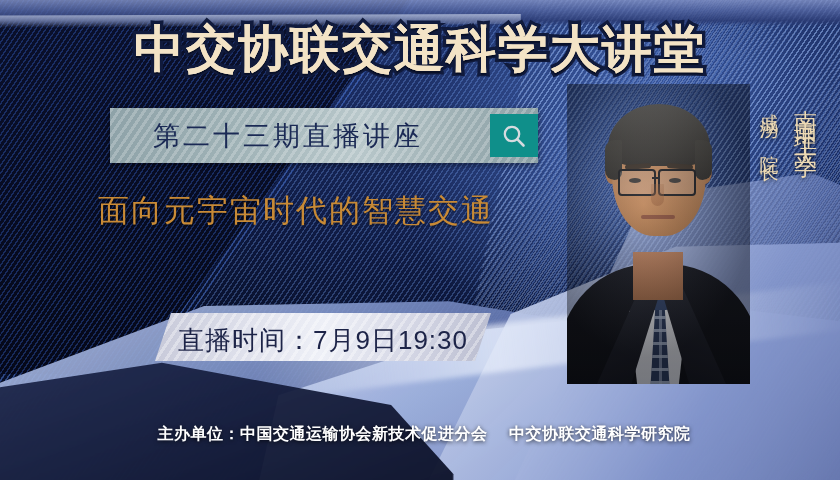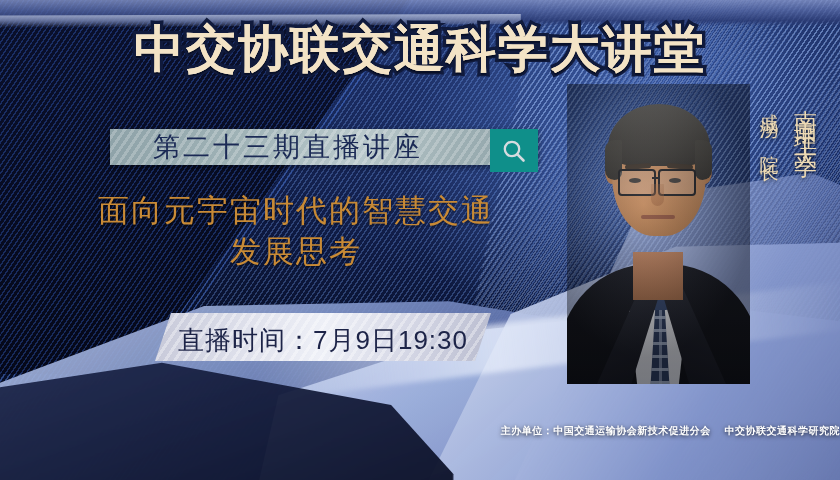--- a/index.html
+++ b/index.html
@@ -194,25 +194,24 @@
     text-shadow:0 2px 0 rgba(8,14,36,.9);
     white-space:nowrap;
   }
   .title-fill{
     position:absolute;left:0;right:0;top:16px;text-align:center;
     font-size:50px;font-weight:bold;letter-spacing:2px;
     color:#f3e3c6;white-space:nowrap;pointer-events:none;
   }
   
   .subbar{
-    position:absolute;left:110px;top:108px;width:428px;height:36px;
+    position:absolute;left:110px;top:108px;width:428px;height:55px;
     background:linear-gradient(100deg,#8ea2a8 0%,#9fb2b6 30%,#b9c8cb 58%,#9eb0b4 80%,#8ba0a6 100%);
-    display:flex;align-items:flex-start;
+    display:flex;align-items:center;
     box-shadow:0 2px 6px rgba(0,0,0,.45);
-    margin-top:21px;
   }
   .subbar-stripes{
     position:absolute;inset:0;
     background-image:repeating-linear-gradient(-56deg,
       rgba(255,255,255,.0) 0 4px,rgba(255,255,255,.22) 4px 7px);
     pointer-events:none;
   }
   .subbar-text{
     position:relative;flex:1;text-align:center;padding-right:24px;
     font-size:27px;font-weight:500;letter-spacing:3px;color:#1b2a55;
@@ -249,22 +248,22 @@
   
   .vtext{
     position:absolute;writing-mode:vertical-rl;text-orientation:upright;
     color:#ecd9b4;letter-spacing:9px;font-weight:500;
     text-shadow:0 1px 4px rgba(0,0,0,.7);
   }
   .v-univ{right:18px;top:92px;font-size:23px;}
   .v-name{right:58px;top:98px;font-size:19px;letter-spacing:7px;}
   
   .footer{
-    position:absolute;left:8px;right:0;top:424px;text-align:right;
-    color:#ffffff;font-size:10px;font-weight:bold;letter-spacing:.5px;
+    position:absolute;left:8px;right:0;top:424px;text-align:center;
+    color:#ffffff;font-size:16px;font-weight:bold;letter-spacing:.5px;
     text-shadow:0 1px 4px rgba(0,0,0,.75);
     white-space:pre;
   }
 </style>
 </head>
 <body>
 
 <div id="poster">
 
   <div class="bg-base"></div>
@@ -319,21 +318,20 @@
     <div class="search-sq">
       <svg width="26" height="26" viewBox="0 0 26 26">
         <circle cx="11" cy="11" r="7.2" fill="none" stroke="#d6dbdf" stroke-width="2.3"></circle>
         <line x1="16.2" y1="16.2" x2="22.5" y2="22.5" stroke="#d6dbdf" stroke-width="2.6" stroke-linecap="round"></line>
       </svg>
     </div>
   </div>
 
   <div class="topic">
     <div>面向元宇宙时代的智慧交通</div>
-    <div>发展思考</div>
   </div>
 
   <div class="timebadge">
     <div class="timebadge-stripes"></div>
     <span>直播时间：7月9日19:30</span>
   </div>
 
   <div class="vtext v-univ">南京理工大学</div>
   <div class="vtext v-name">戚湧 院长</div>
 

